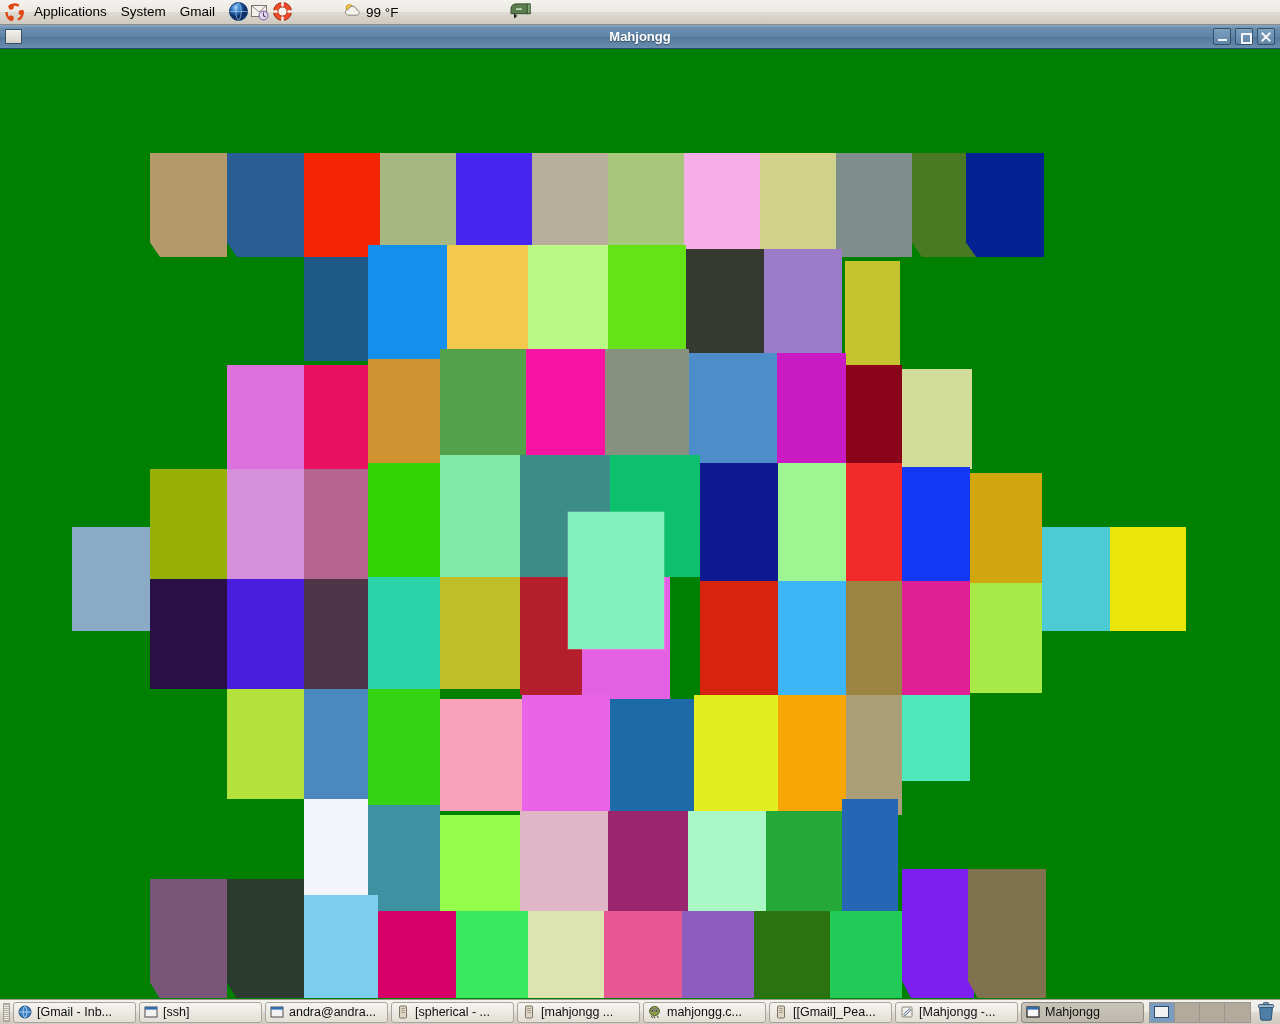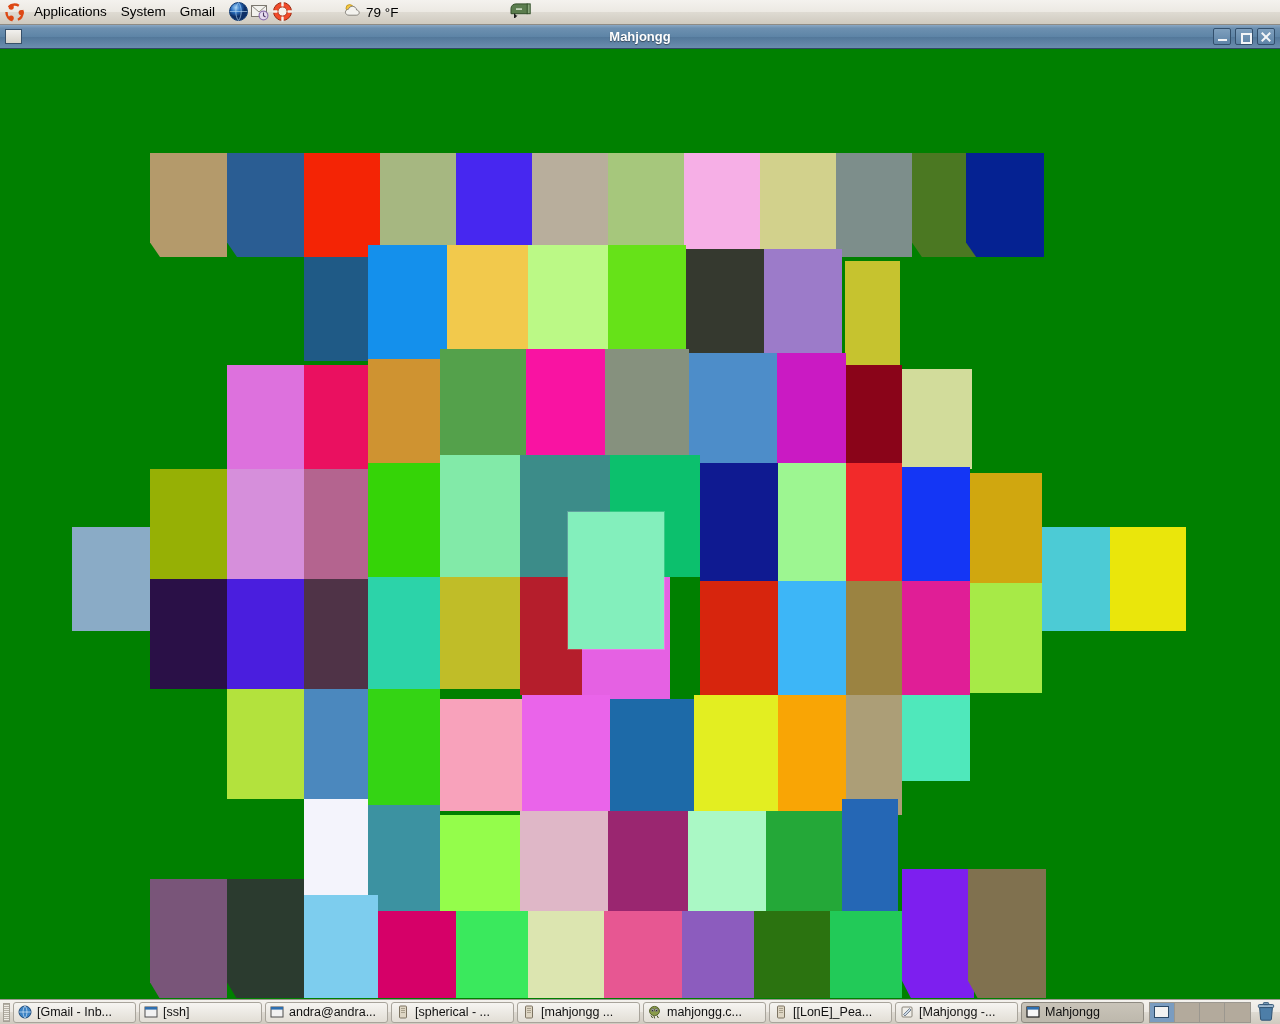--- a/index.html
+++ b/index.html
@@ -252,21 +252,21 @@
     </div>
 
     <div id="weather">
       <span>
         <svg width="19" height="15" viewBox="0 0 19 15">
           <circle cx="5.6" cy="5.2" r="3.6" fill="#f6c740" stroke="#b88f14" stroke-width=".8"></circle>
           <path d="M5 12.2c-2.1 0-3.6-1.3-3.6-3 0-1.6 1.3-2.8 3-2.9.5-1.8 2.1-3 4-3
                    2.2 0 4 1.6 4.2 3.7 1.5.2 2.6 1.3 2.6 2.7 0 1.5-1.3 2.5-3 2.5z" fill="#f4f3ef" stroke="#7e7b74" stroke-width=".9"></path>
         </svg>
       </span>
-      <span>79 °F</span>
+      <span>99 °F</span>
     </div>
 
     <div id="mail-applet" class="panel-icon">
       <svg width="24" height="19" viewBox="0 0 24 19">
         <path d="M2 7.5c0-2.6 2.2-4.6 5-4.6h11.5v9.8H2z" fill="#5b7d4e" stroke="#33502a" stroke-width="1"></path>
         <rect x="18.2" y="2.9" width="3" height="9.8" fill="#8aa87d" stroke="#33502a" stroke-width="1"></rect>
         <rect x="7" y="7.3" width="6" height="1.6" fill="#cddcc5"></rect>
         <path d="M5.6 12.7v4.2l2.2-2.2" fill="#222" stroke="#111" stroke-width="1"></path>
       </svg>
     </div>
@@ -600,21 +600,21 @@
               <circle cx="8.4" cy="5.2" r=".7" fill="#111"></circle>
               <path d="M3 10.5l1.6 2.5M6 11l.6 2.4M9 10.5l1.4 2.5" stroke="#3f4a1c" stroke-width="1"></path>
             </svg></span>
           <span class="tlabel">mahjongg.c...</span>
         </div>
         <div class="task-btn">
           <span class="tico"><svg width="14" height="14" viewBox="0 0 14 14">
               <rect x="3.5" y="1" width="7" height="12" rx="1" fill="#ded6c4" stroke="#7c7361" stroke-width="1"></rect>
               <path d="M5 3.5h4M5 5.5h4M5 7.5h4" stroke="#9c937f" stroke-width=".8"></path>
             </svg></span>
-          <span class="tlabel">[[LonE]_Pea...</span>
+          <span class="tlabel">[[Gmail]_Pea...</span>
         </div>
         <div class="task-btn">
           <span class="tico"><svg width="14" height="14" viewBox="0 0 14 14">
               <rect x="2" y="2" width="10" height="10" rx="1" fill="#f0efe9" stroke="#7f7a70" stroke-width=".9"></rect>
               <path d="M3.5 9.5 L9.5 3.5 L11 5 L5 11 Z" fill="#cdd9e6" stroke="#5b6b7d" stroke-width=".8"></path>
             </svg></span>
           <span class="tlabel">[Mahjongg -...</span>
         </div>
         <div class="task-btn active">
           <span class="tico"><svg width="14" height="14" viewBox="0 0 14 14">

